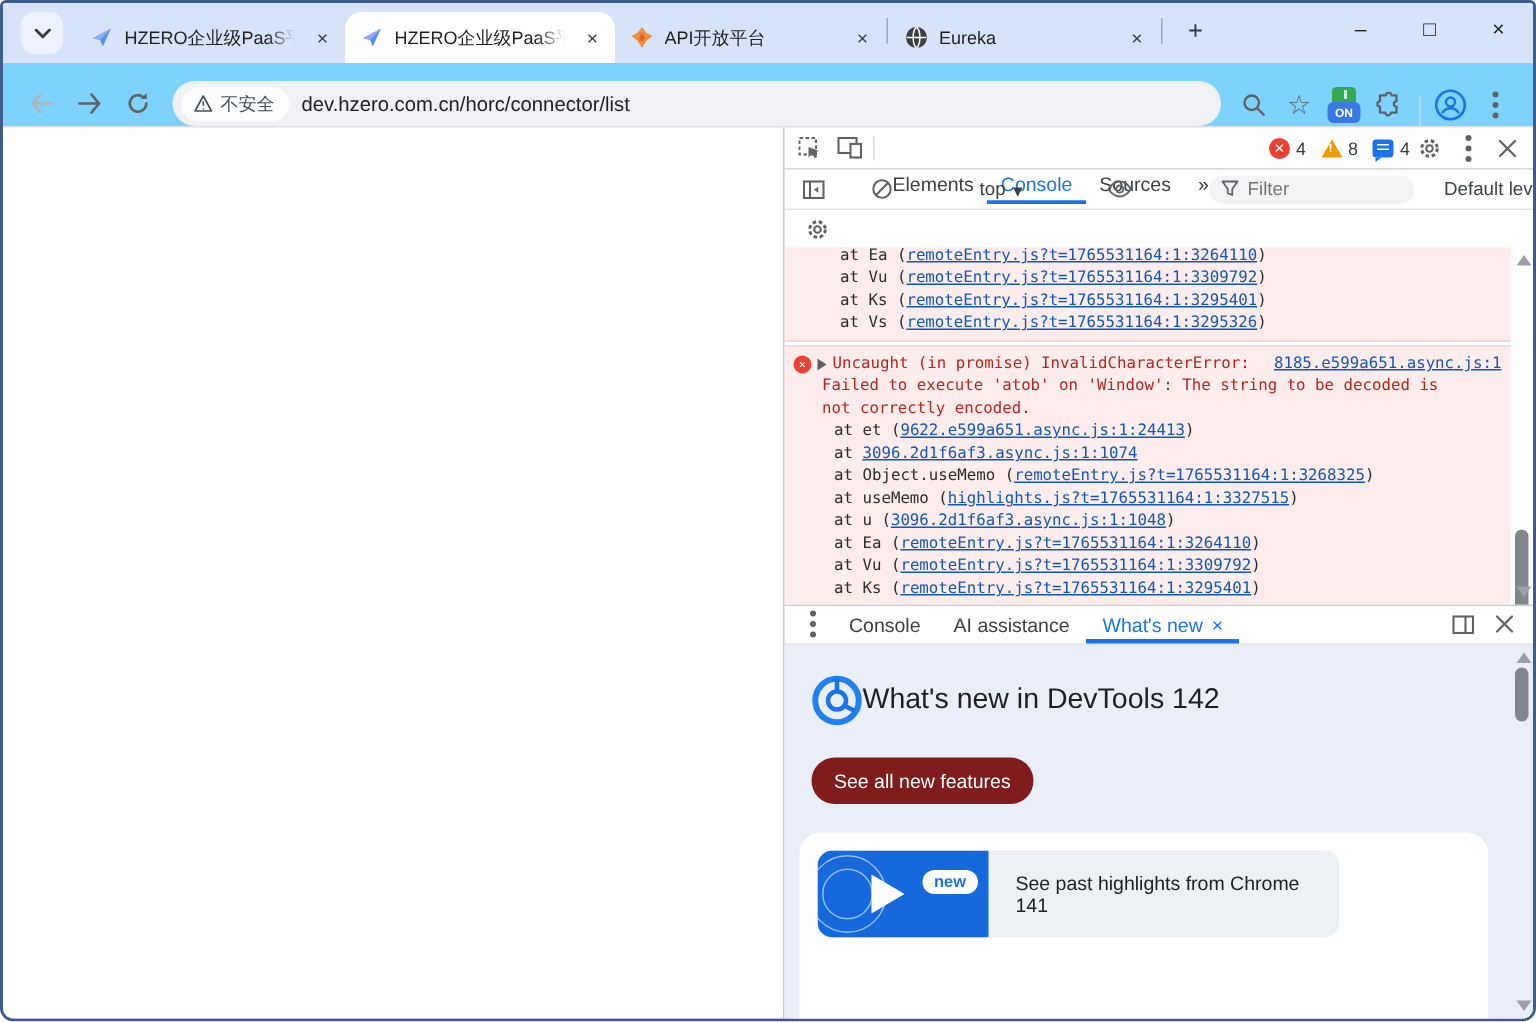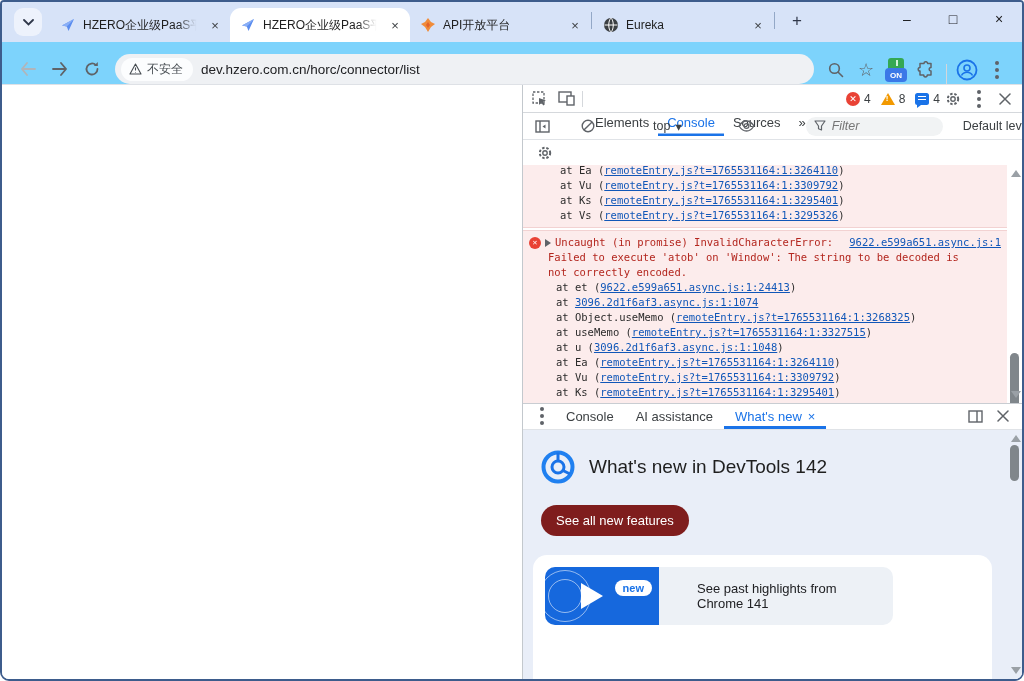--- a/index.html
+++ b/index.html
@@ -67,21 +67,21 @@
   .bubble { width:14px; height:12px; background:#1A73E8; border-radius:2.5px; position:relative; margin-left:6px; }
   .bubble::before { content:""; position:absolute; left:2px; bottom:-3px; border-left:4px solid #1A73E8;
                     border-bottom:3px solid transparent; }
   .bubble::after { content:""; position:absolute; left:3px; top:3px; width:8px; height:1.5px; background:#fff;
                    box-shadow:0 3px 0 #fff; }
 
   .c-toolbar { height:27px; flex:0 0 27px; display:flex; align-items:center; border-bottom:1px solid #E0E3E7;
                padding:0 6px; gap:20px; font-size:12.5px; color:#3c4043; }
   .ctx { display:flex; align-items:center; gap:5px; padding:0 6px; }
   .filter { flex:0 0 137px; width:137px; height:19px; background:#F1F3F4; border:none; border-radius:10px;
-            padding:0 8px 0 26px; font-size:12.5px; color:#3c4043; outline:none;font-style:italic; }
+            padding:0 8px 0 26px; font-size:12.5px; color:#3c4043; outline:none; }
   .filter-wrap { position:relative; flex:0 0 auto; }
   .filter-wrap svg { position:absolute; left:8px; top:3.5px; }
   .levels { margin-left:auto; display:flex; align-items:center; gap:5px; flex:0 0 auto; }
   .issues { display:flex; align-items:center; gap:5px; flex:0 0 auto; padding-right:2px; }
 
   .settings-row { height:25px; flex:0 0 25px; display:flex; align-items:center; padding-left:9px; }
 
   
   .console-out { flex:1; position:relative; overflow:hidden;
                  font-family:"DejaVu Sans Mono", monospace; font-size:10.5px; line-height:15px; padding-right:15px; }
@@ -111,35 +111,35 @@
   .sb-drawer .thumb { top:14px; height:36px; }
 
   
   .drawer-tabbar { height:27px; flex:0 0 27px; display:flex; align-items:center; border-top:1px solid #C9CDD2;
                    border-bottom:1px solid #E0E3E7; padding:0 6px; }
   .d-tab { padding:0 11px; height:100%; display:flex; align-items:center; gap:6px; font-size:13px; color:#3c4043; }
   .d-tab.active { color:#1A73E8; box-shadow:inset 0 -3px 0 #1A73E8; }
   .d-right { margin-left:auto; display:flex; align-items:center; gap:2px; }
 
   .drawer-content { flex:1; background:#E9EEF8; position:relative; padding:12px 30px 0 10px; overflow:hidden; }
-  .wn-header { display:flex; align-items:center; gap:14px; margin:8px 0 0 8px; }
+  .wn-header { display:flex; align-items:center; margin:8px 0 0 8px; }
   .wn-title { font-size:19px; color:#1f1f1f; }
   .wn-btn { margin:21px 0 0 8px; background:#7f1d1d; color:#fff; border:none; border-radius:16px;
             padding:8px 15px; font-size:13px; font-family:inherit; display:inline-block; }
   .wn-card { margin-top:19px; background:#fff; border-radius:14px 14px 0 0; height:200px; padding:12px; }
   .wn-item { display:flex; width:348px; height:58px; border-radius:10px; overflow:hidden; background:#EDF1F6; }
   .wn-thumb { width:114px; flex:0 0 114px; background:#1668DD; position:relative; overflow:hidden; }
   .wn-thumb .ring { position:absolute; border:1.5px solid rgba(255,255,255,.55); border-radius:50%; }
   .r1 { width:52px; height:52px; left:-6px; top:3px; }
   .r2 { width:34px; height:34px; left:3px; top:12px; }
   .wn-play { position:absolute; left:36px; top:16px; width:0; height:0;
              border-top:13px solid transparent; border-bottom:13px solid transparent; border-left:22px solid #fff; }
   .wn-badge { position:absolute; right:7px; top:13px; background:#fff; color:#1A73E8; font-size:11px; font-weight:bold;
               border-radius:8px; padding:2px 8px; }
-  .wn-text { display:flex; align-items:center; padding:0 18px; font-size:13px; color:#202124;margin-left:20px; }
+  .wn-text { display:flex; align-items:center; padding:0 18px; font-size:13px; color:#202124; }
 </style>
 </head>
 <body>
 
 <div class="window">
 
   <div class="tabstrip">
     <div class="tab-search">
       <svg width="11" height="7" viewBox="0 0 11 7">
           <path d="M1 1l4.5 4.5L10 1" stroke="#30384a" stroke-width="1.8" fill="none" stroke-linecap="round"></path>
@@ -382,31 +382,31 @@
   <div class="stack-line"><span class="pre">at Vs (</span><span class="lnk">remoteEntry.js?t=1765531164:1:3295326</span><span class="post">)</span></div>
 
 </div>
         </div>
 
         <div class="err-block main">
           <div class="err-head">
             <span class="err-icon">✕</span>
             <span class="tri-expand"></span>
             <span class="err-headline">Uncaught (in promise) InvalidCharacterError:</span>
-            <span class="lnk err-src">9622.e599a651.async.js:1</span>
+            <span class="lnk err-src">8185.e599a651.async.js:1</span>
           </div>
           <div class="err-msg">Failed to execute 'atob' on 'Window': The string to be decoded is not correctly encoded.</div>
           <div id="error-stack">
   <div class="stack-line"><span class="pre">at et (</span><span class="lnk">9622.e599a651.async.js:1:24413</span><span class="post">)</span></div>
 
   <div class="stack-line"><span class="pre">at </span><span class="lnk">3096.2d1f6af3.async.js:1:1074</span><span class="post"></span></div>
 
   <div class="stack-line"><span class="pre">at Object.useMemo (</span><span class="lnk">remoteEntry.js?t=1765531164:1:3268325</span><span class="post">)</span></div>
 
-  <div class="stack-line"><span class="pre">at useMemo (</span><span class="lnk">remoteEntry.js?t=1765531164:1:3327515</span><span class="post">)</span></div>
+  <div class="stack-line"><span class="pre">at useMemo (</span><span class="lnk">highlights.js?t=1765531164:1:3327515</span><span class="post">)</span></div>
 
   <div class="stack-line"><span class="pre">at u (</span><span class="lnk">3096.2d1f6af3.async.js:1:1048</span><span class="post">)</span></div>
 
   <div class="stack-line"><span class="pre">at Ea (</span><span class="lnk">remoteEntry.js?t=1765531164:1:3264110</span><span class="post">)</span></div>
 
   <div class="stack-line"><span class="pre">at Vu (</span><span class="lnk">remoteEntry.js?t=1765531164:1:3309792</span><span class="post">)</span></div>
 
   <div class="stack-line"><span class="pre">at Ks (</span><span class="lnk">remoteEntry.js?t=1765531164:1:3295401</span><span class="post">)</span></div>
 
 </div>

